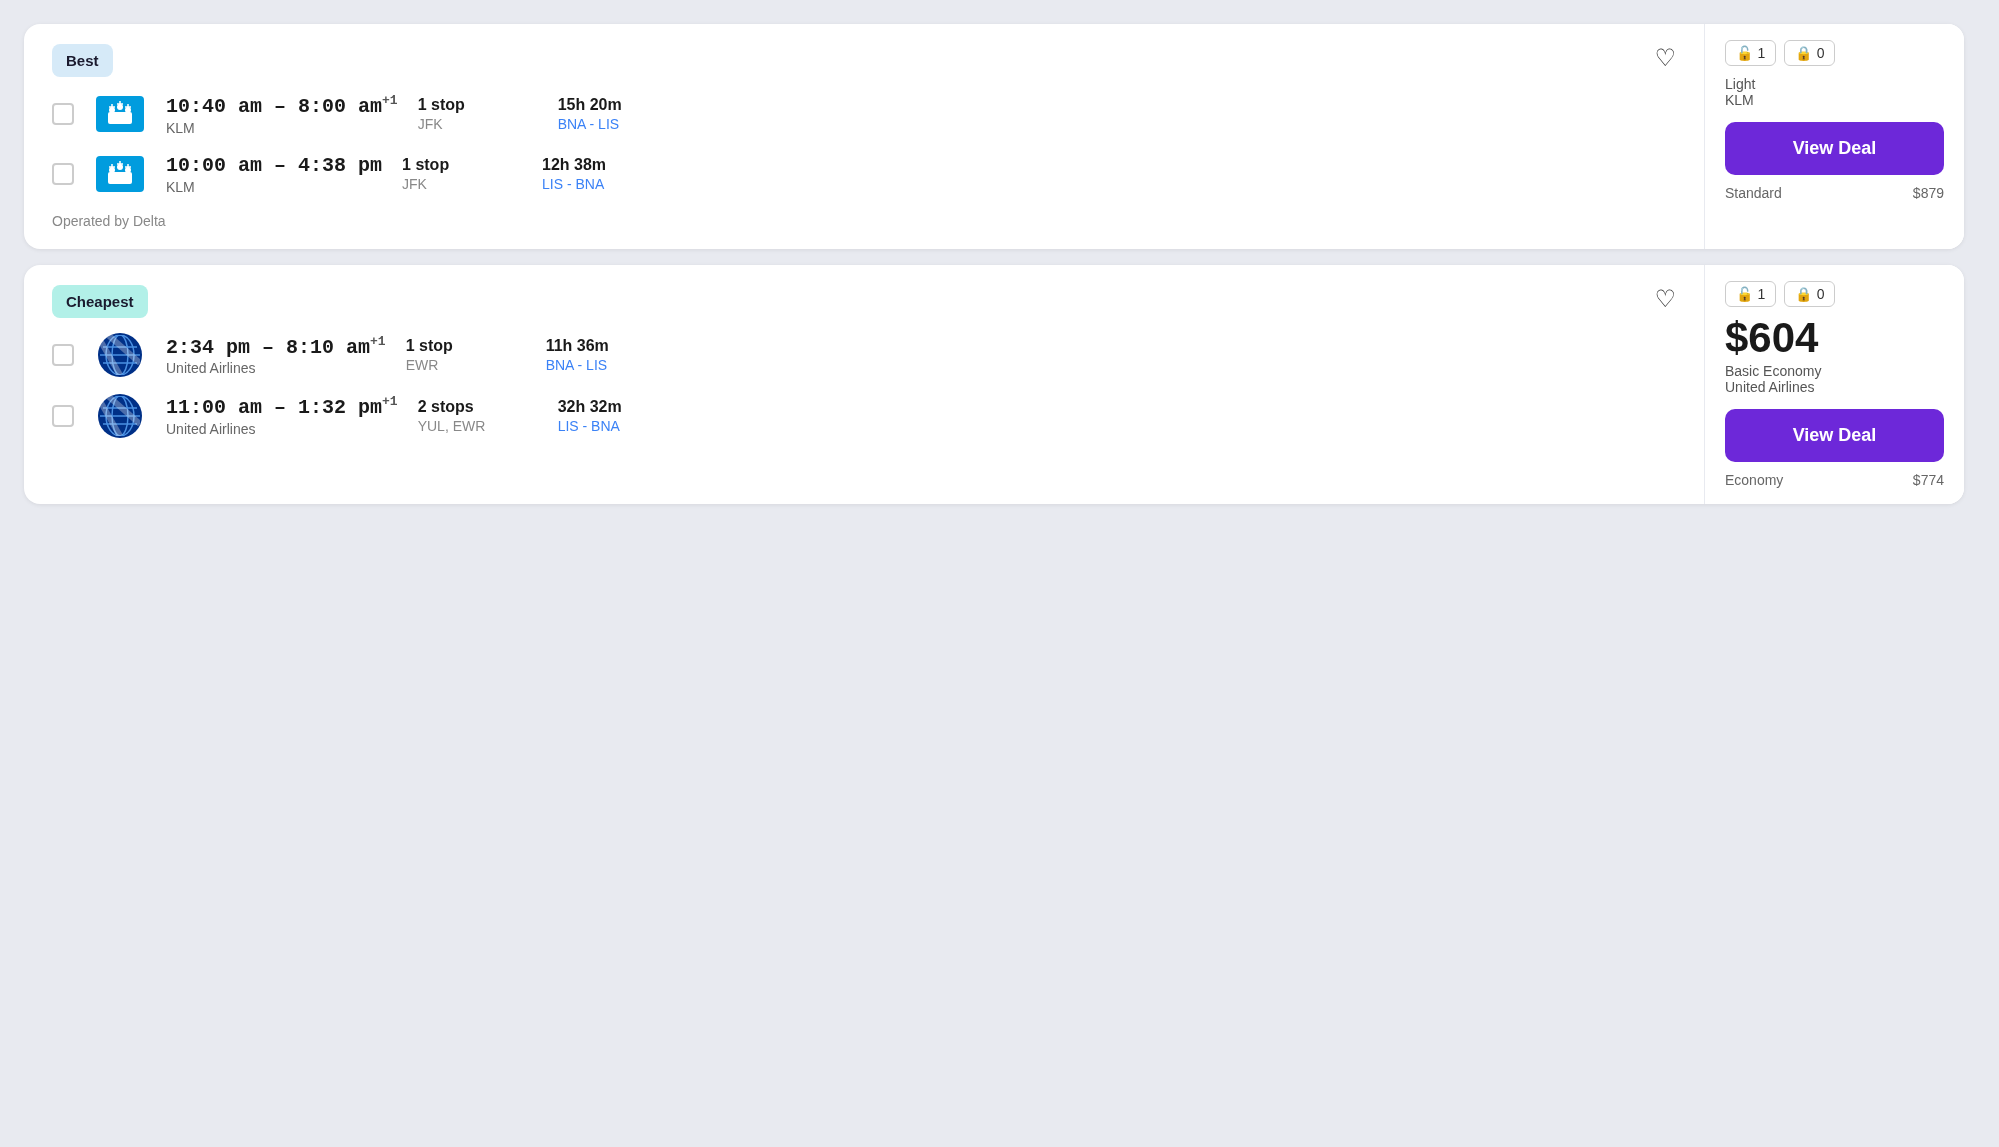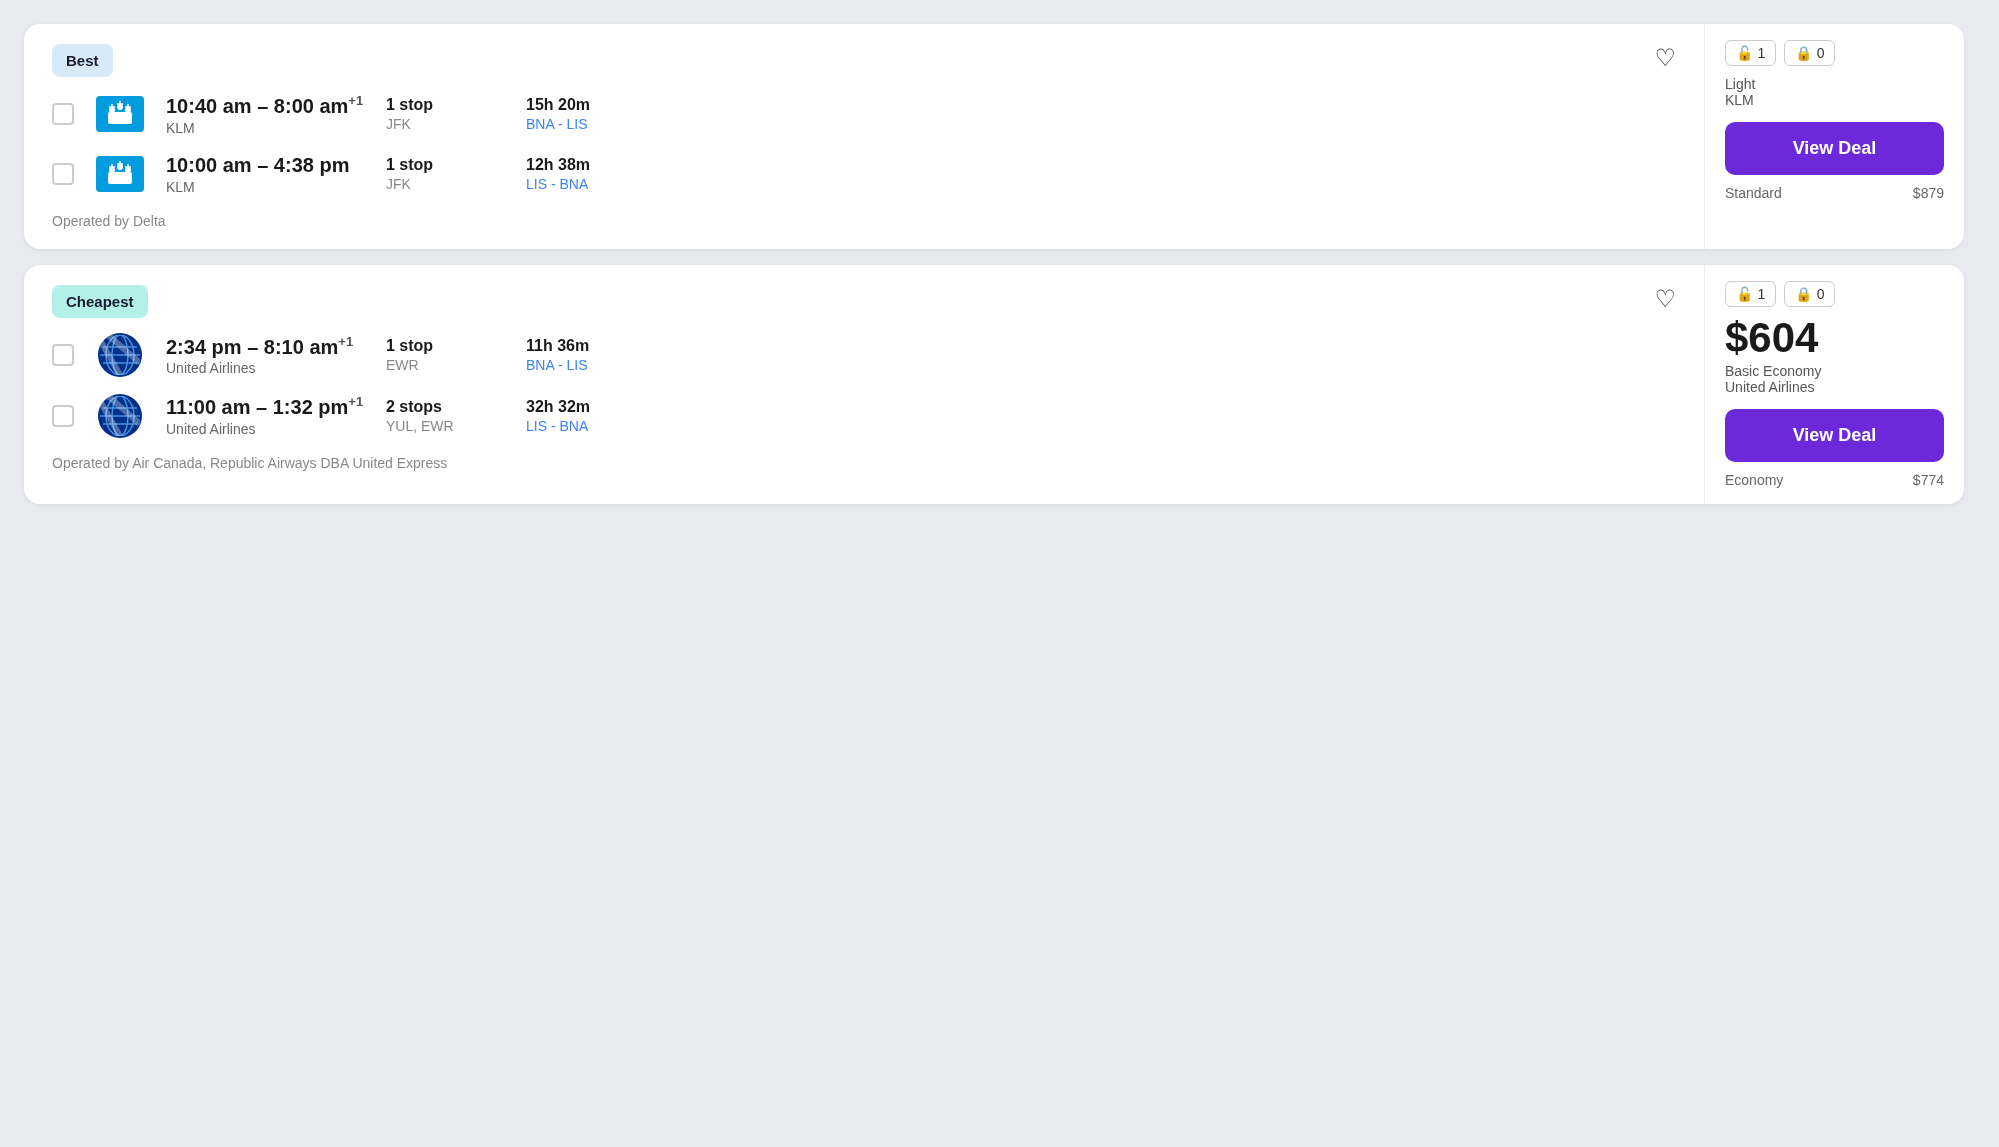--- a/index.html
+++ b/index.html
@@ -111,20 +111,21 @@
       width: 40px;
       height: 40px;
     }
     .flight-times {
       min-width: 200px;
     }
     .times-text {
       font-size: 20px;
       font-weight: 700;
       color: #1a1a1a;
+      font-family: Liberation Mono, monospace;
     }
     .times-text sup {
       font-size: 13px;
       font-weight: 600;
       color: #555;
     }
     .airline-name {
       font-size: 14px;
       color: #666;
       margin-top: 2px;
@@ -384,21 +385,20 @@
         <div class="stop-info">
           <div class="stop-label">2 stops</div>
           <div class="stop-airport">YUL, EWR</div>
         </div>
         <div class="duration-info">
           <div class="duration-label">32h 32m</div>
           <div class="duration-route">LIS - BNA</div>
         </div>
       </div>
 
-      <div class="operated-by">Operated by Air Canada, Republic Airways DBA United Express</div>
     </div>
 
     <div class="card-sidebar">
       <div>
         <div class="lock-badges">
           <div class="lock-badge">
             <span>🔓</span>
             <span>1</span>
           </div>
           <div class="lock-badge">

